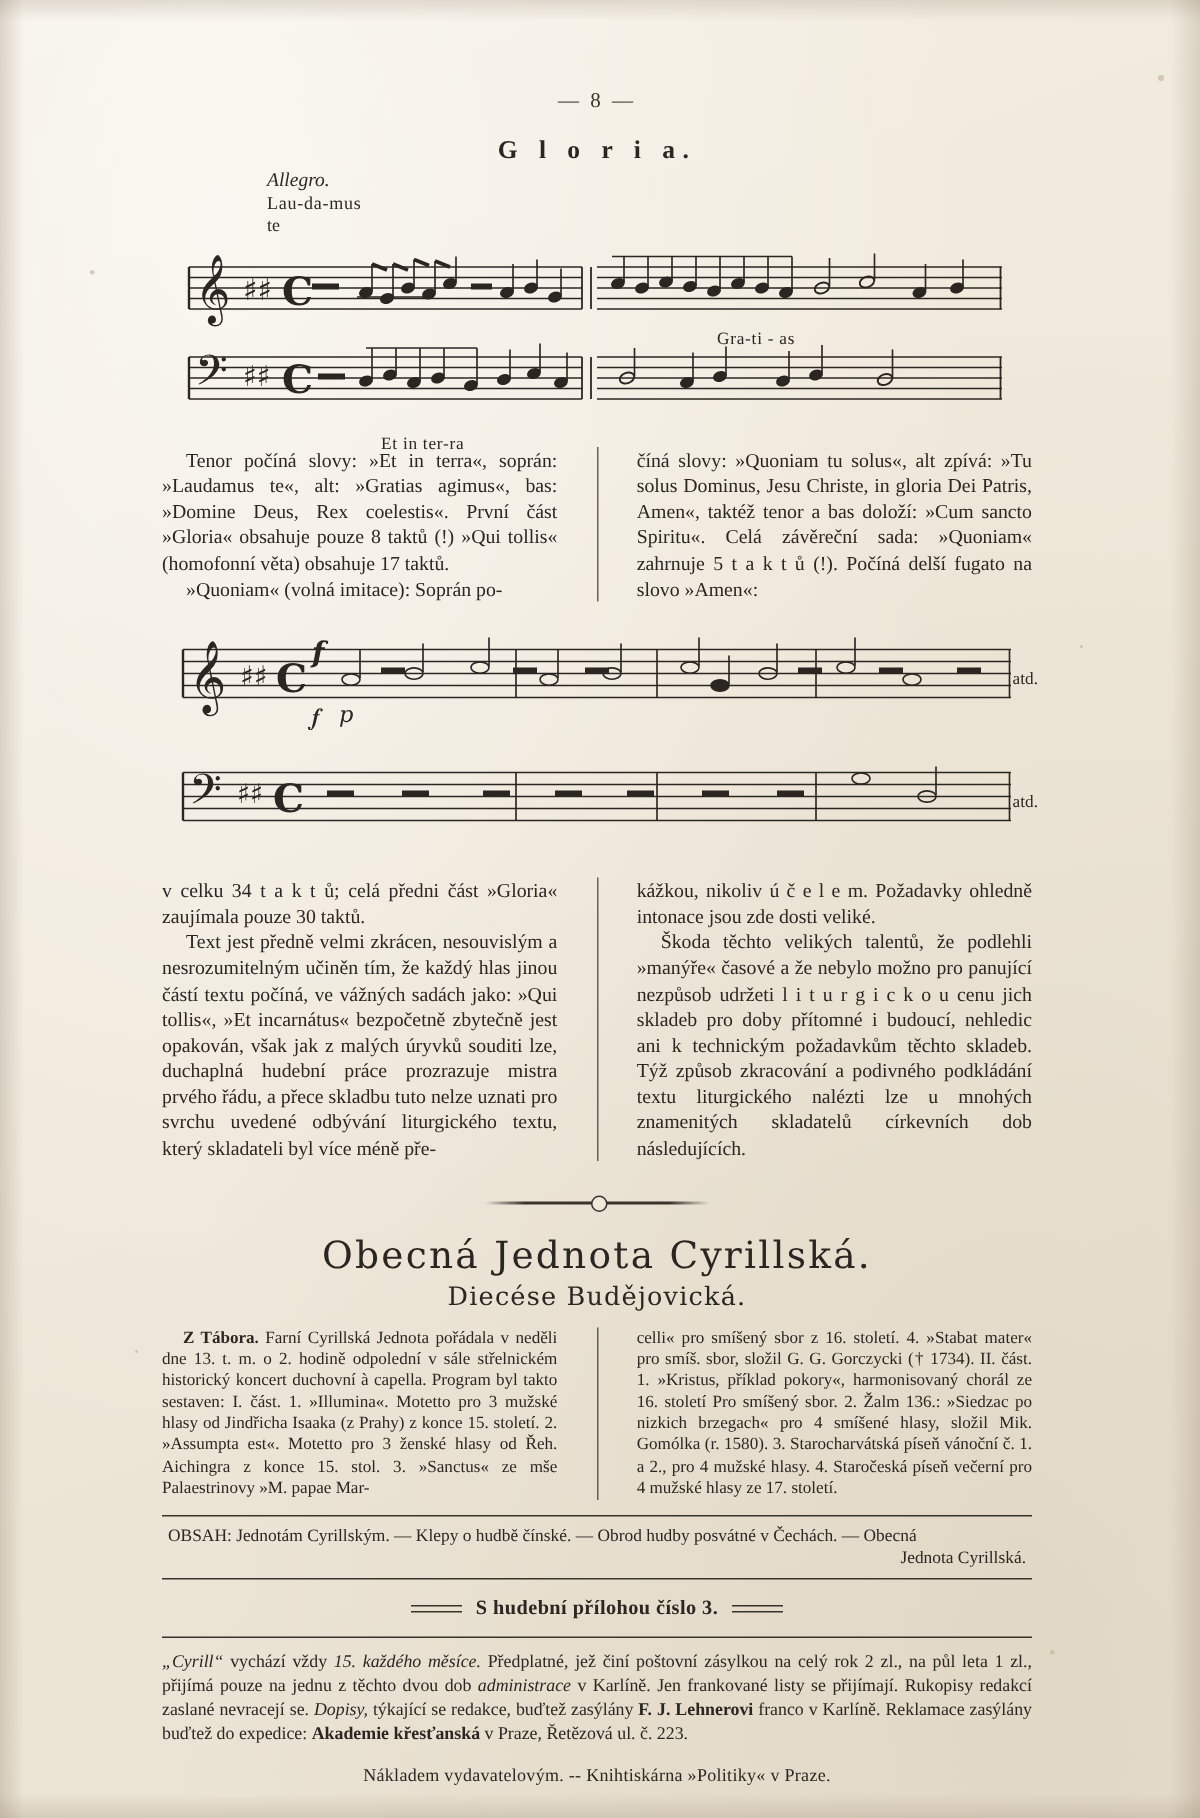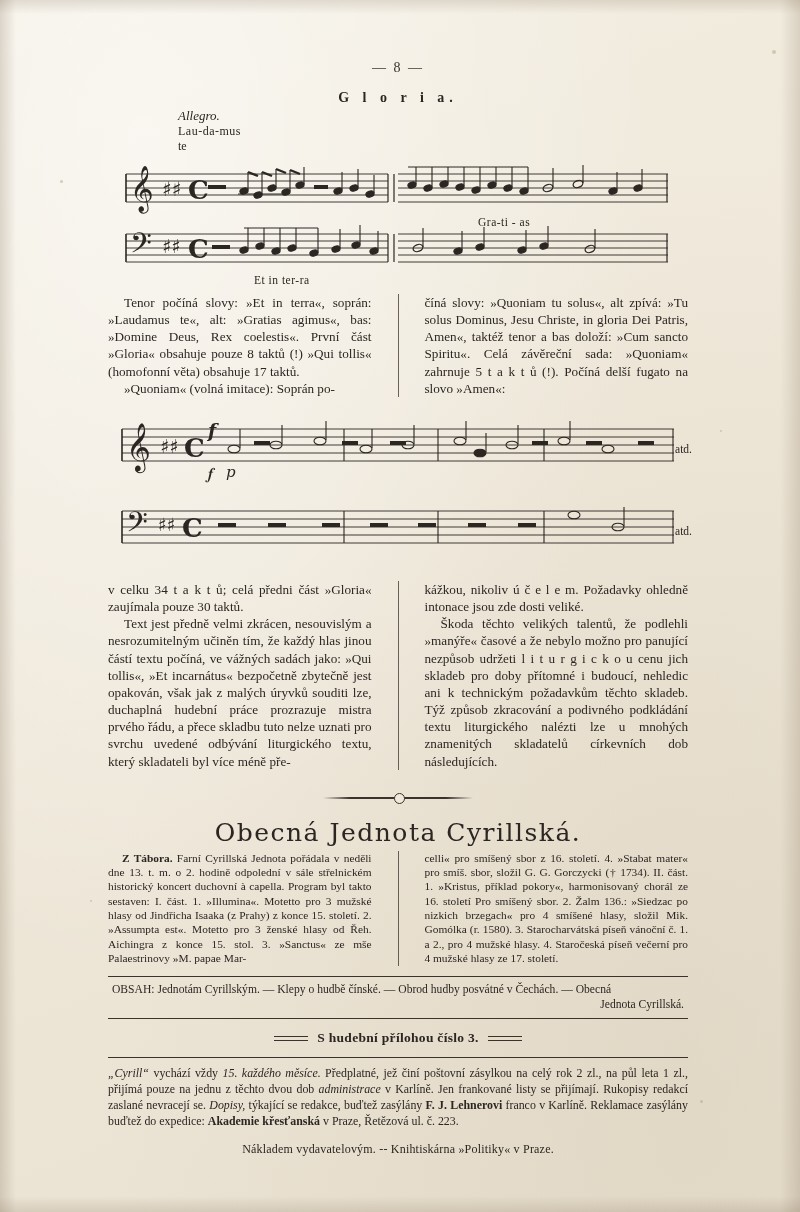--- a/index.html
+++ b/index.html
@@ -47,21 +47,21 @@
     text-align: center;
     font-size: 14px;
     letter-spacing: 2px;
     color: #3a332c;
     margin-bottom: 14px;
   }
 
   
   .gloria-title {
     text-align: center;
-    font-size: 14px;
+    font-size: 17px;
     letter-spacing: 5px;
     font-weight: bold;
     margin: 4px 0 2px 0;
   }
   .score-labels {
     display: flex;
     align-items: baseline;
     font-size: 12px;
     padding-left: 36px;
     flex-direction: column;
@@ -71,21 +71,21 @@
   .score-labels .te { margin-left: 34px; }
 
   .music-block { position: relative; }
   .music-svg { display:block; }
 
   .mini-label {
     font-size: 11.5px;
     letter-spacing: .5px;
   }
   .label-gratias { position:absolute; left: 370px; top: 2px; }
-  .label-etinterra { position:absolute; left: 146px; top: 0px; }
+  .label-etinterra { position:absolute; left: 146px; top: 12px; }
 
   
   .cols {
     display: flex;
     gap: 26px;
     margin-top: 4px;
   }
   .col {
     width: 281px;
     font-size: 13.2px;
@@ -479,20 +479,21 @@
     </div>
   </div>
 
   <div class="ornament">
     <div class="bar"></div>
     <div class="dot"></div>
   </div>
 
   <div>
     <div class="section-title">Obecná Jednota Cyrillská.</div>
+    <div class="section-sub">Diecése Budějovická.</div>
 
     <div class="cols cols-small">
       <div class="col">
         <p style="text-indent:14px;"><b>Z Tábora.</b><span> Farní Cyrillská Jednota pořádala v neděli dne 13. t. m. o 2. hodině odpolední v sále střelnickém historický koncert duchovní à capella. Program byl takto sestaven: I. část. 1. »Illumina«. Motetto pro 3 mužské hlasy od Jindřicha Isaaka (z Prahy) z konce 15. století. 2. »Assumpta est«. Motetto pro 3 ženské hlasy od Řeh. Aichingra z konce 15. stol. 3. »Sanctus« ze mše Palaestrinovy »M. papae Mar-</span></p>
       </div>
       <div class="rule-mid"></div>
       <div class="col">
         <p>celli« pro smíšený sbor z 16. století. 4. »Stabat mater« pro smíš. sbor, složil G. G. Gorczycki († 1734). II. část. 1. »Kristus, příklad pokory«, harmonisovaný chorál ze 16. století Pro smíšený sbor. 2. Žalm 136.: »Siedzac po nizkich brzegach« pro 4 smíšené hlasy, složil Mik. Gomólka (r. 1580). 3. Starocharvátská píseň vánoční č. 1. a 2., pro 4 mužské hlasy. 4. Staročeská píseň večerní pro 4 mužské hlasy ze 17. století.</p>
       </div>
     </div>

